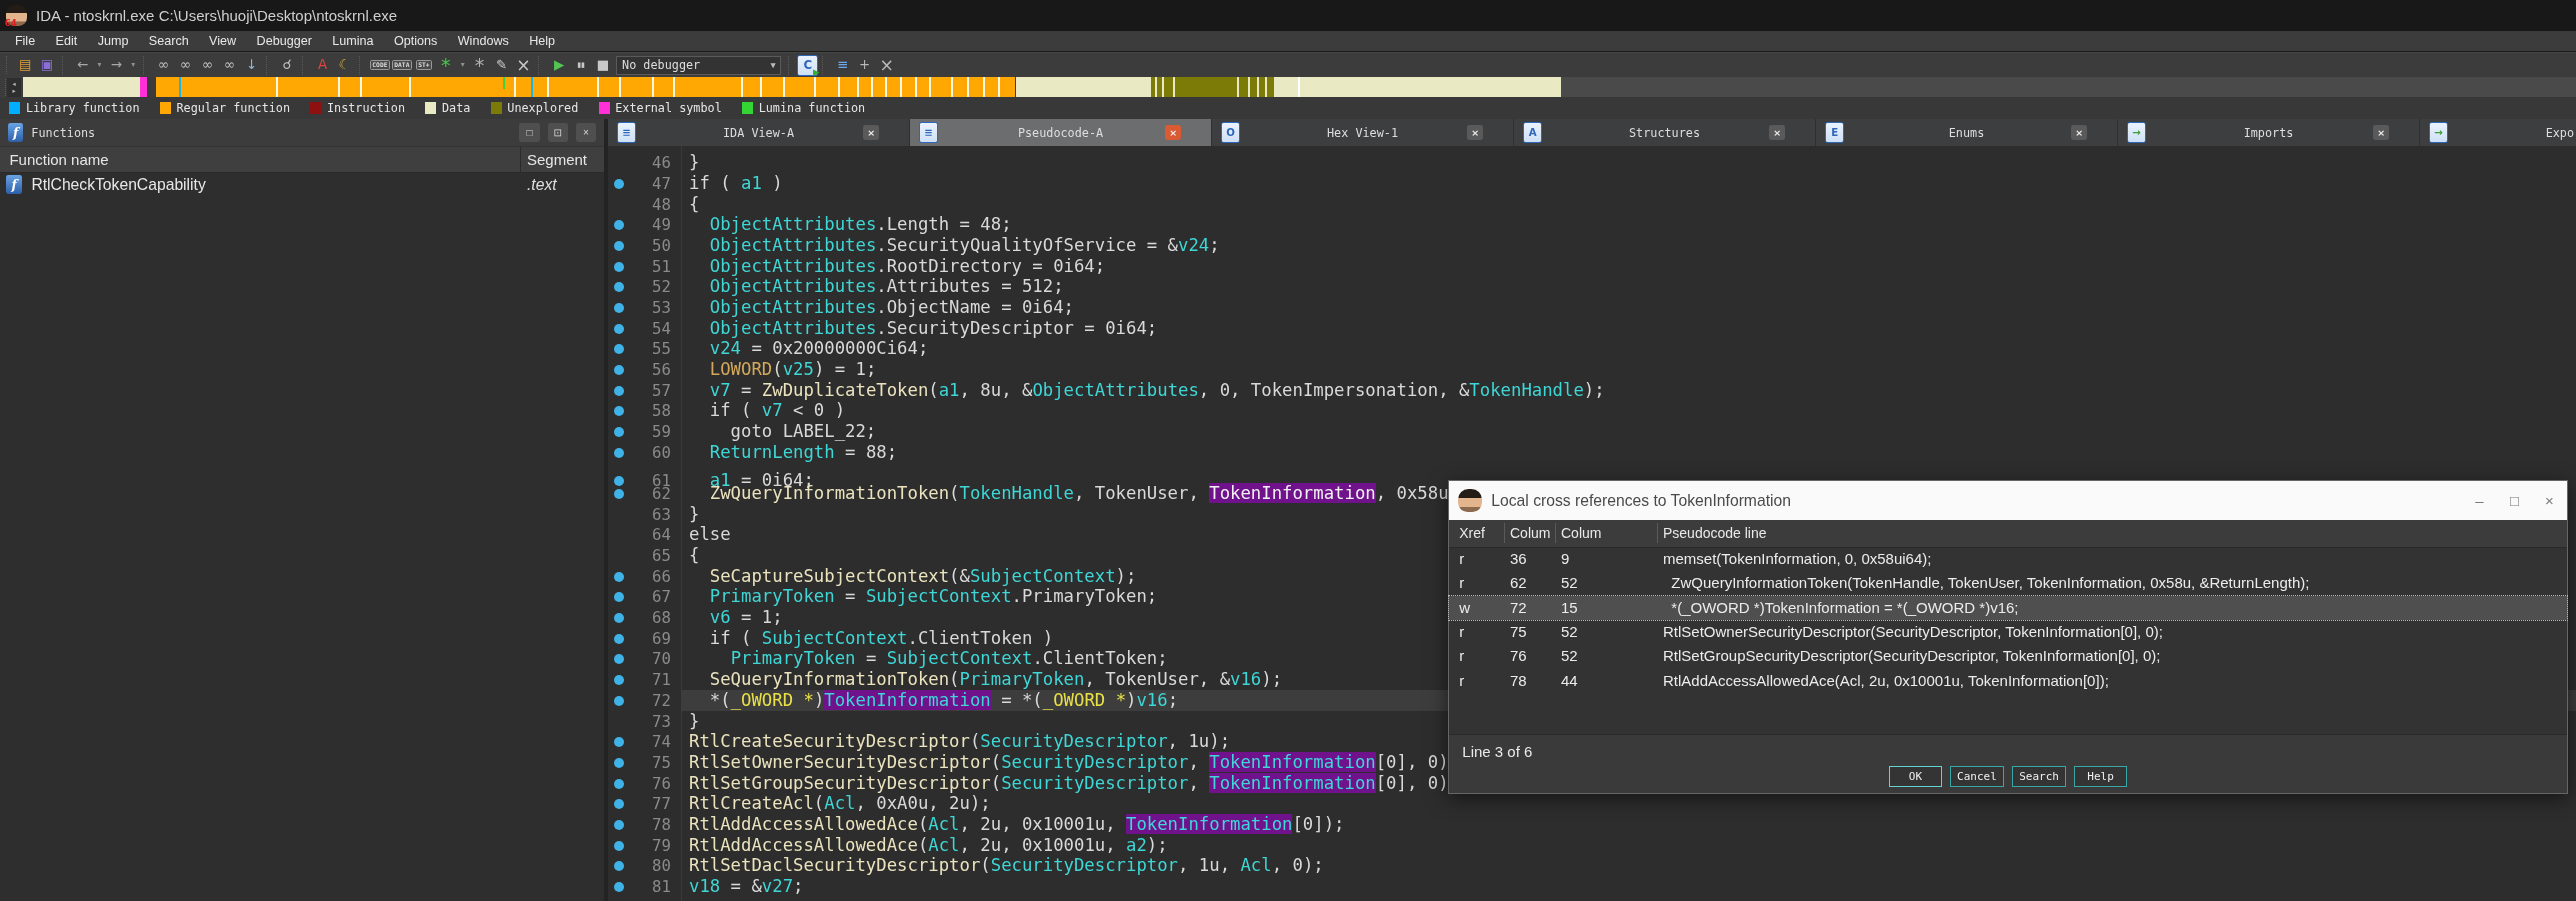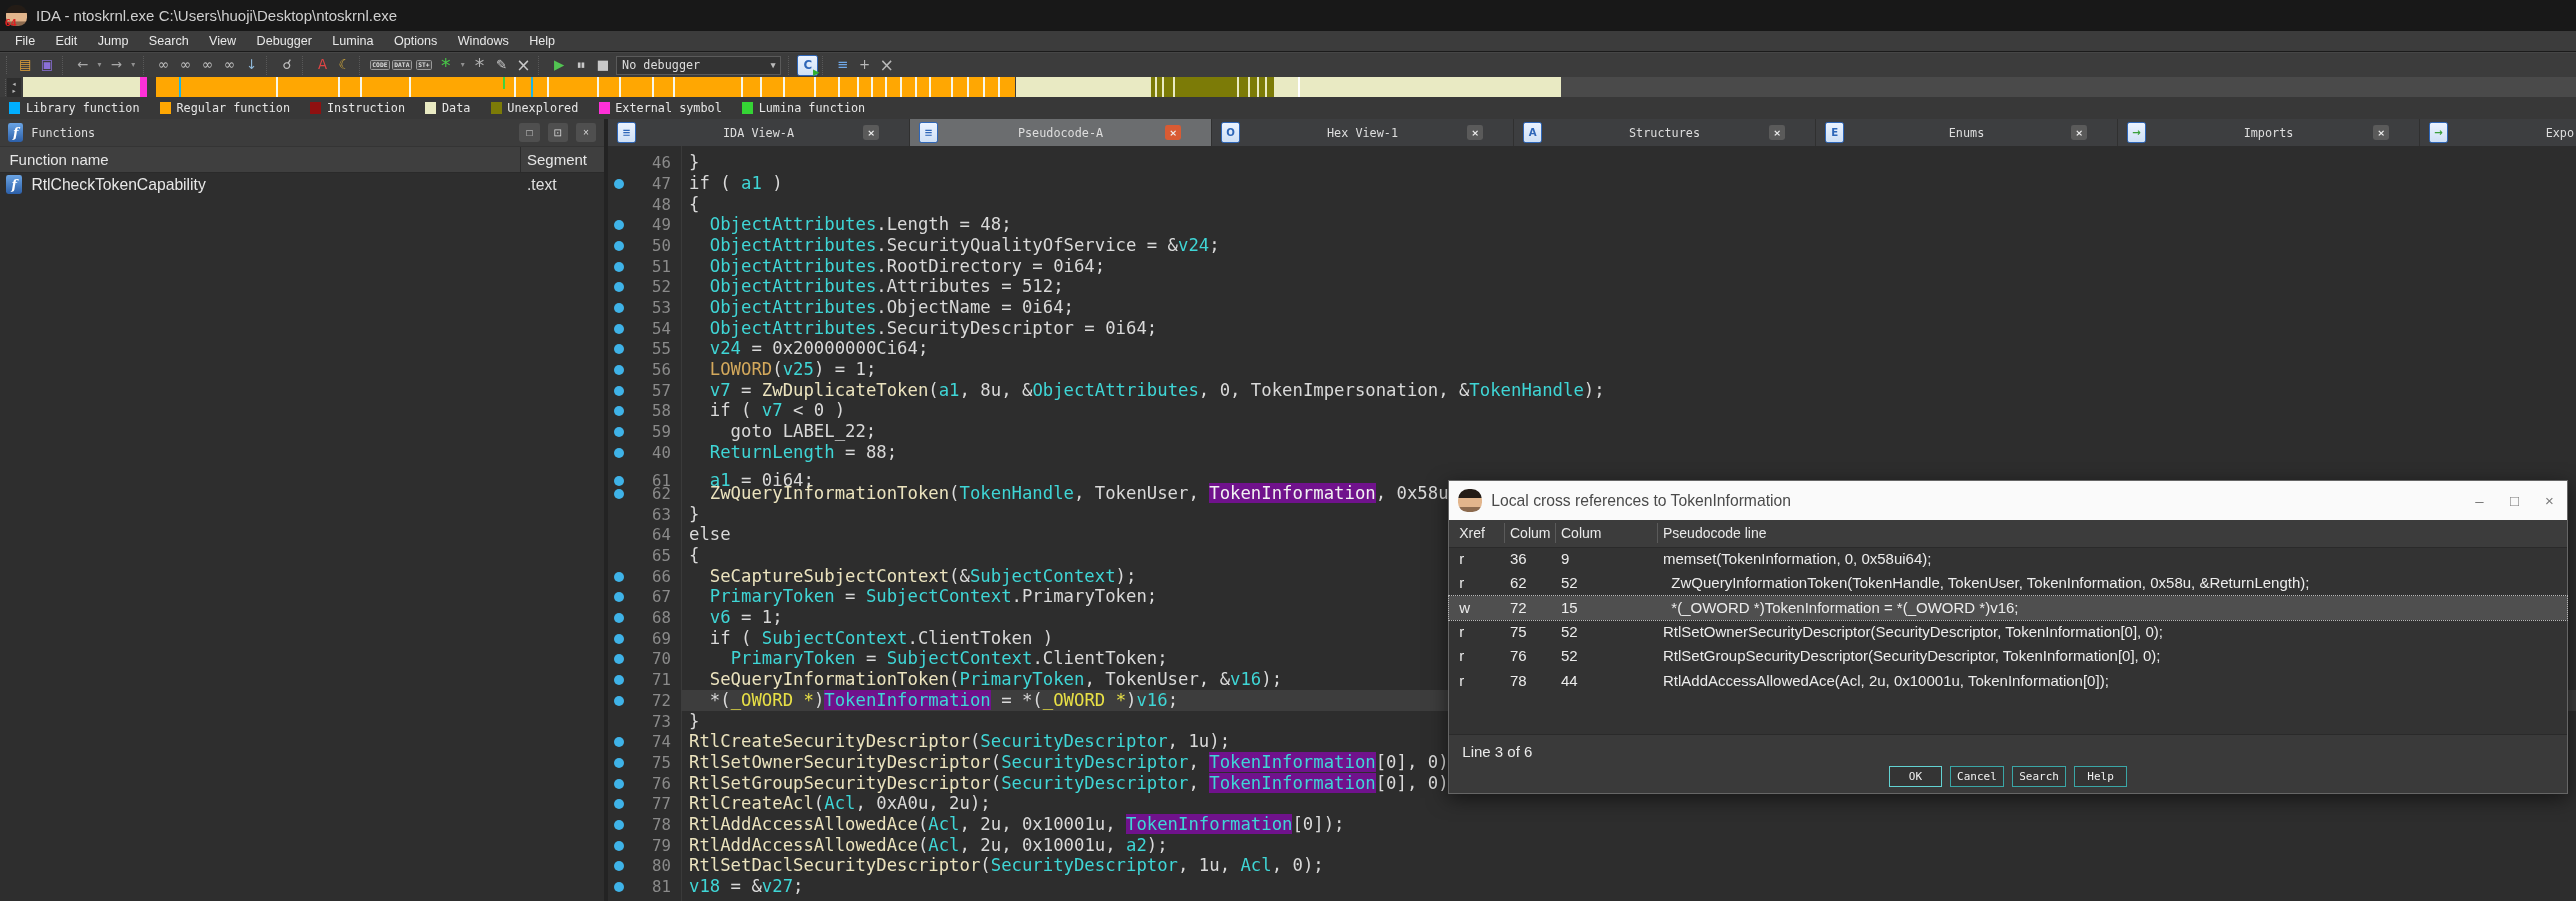--- a/index.html
+++ b/index.html
@@ -52,21 +52,21 @@
   .winbtn{width:20.4px;height:19px;background:#4f4f4f;border-radius:2.4px;color:#d8d8d8;font-size:10.2px;
           display:flex;align-items:center;justify-content:center;margin-right:7.8px;flex:none;}
   #fp-head{left:0;top:27px;width:100%;height:25px;background:#3f3f3f;border-top:0.8px solid #343434;border-bottom:0.8px solid #2a2a2a;position:absolute;}
   #fp-head .h1{position:absolute;left:9.4px;top:3.9px;color:#e6e6e6;font-size:15px;}
   #fp-head .h2{position:absolute;left:527px;top:3.9px;color:#e6e6e6;font-size:15px;}
   #fp-head .vd{position:absolute;left:520px;top:0;width:0.8px;height:25px;background:#2b2b2b;}
   #fp-rows{left:0;top:52px;width:100%;position:absolute;}
   .fprow{height:27px;display:flex;align-items:center;position:relative;}
   .fprow .ficon{margin-left:6.3px;}
   .fprow .nm{color:#e8e8e8;font-size:15.7px;margin-left:9.4px;}
-  .fprow .sg{position:absolute;left:527px;color:#e0e0e0;font-size:15.7px;}
+  .fprow .sg{position:absolute;left:527px;color:#e0e0e0;font-size:15.7px;font-style:italic;}
   #splitter{left:604px;top:119px;width:3.9px;height:782px;background:#232323;}
   
   #tabbar{left:608px;top:119px;width:1968px;height:27px;background:#3d3e40;display:flex;overflow:hidden;}
   .tab{width:301px;flex:none;position:relative;border-right:0.8px solid #303030;display:flex;align-items:center;}
   .tab.active{background:#6b6d6f;}
   .tab .ctile{margin-left:9.4px;width:16.5px;height:19.6px;font-size:10.2px;}
   .tab .lbl{position:absolute;left:0;right:0;text-align:center;color:#dedede;font:11.8px "DejaVu Sans Mono",monospace;pointer-events:none;}
   .tab .x{position:absolute;right:30px;width:15.7px;height:15.7px;background:#5a5a5a;border-radius:2.4px;color:#efefef;
           font:bold 9.4px "DejaVu Sans",sans-serif;display:flex;align-items:center;justify-content:center;}
   .tab.active .x{background:#d95b33;}
@@ -329,21 +329,21 @@
       <div class="cline" style="top: 89px;"><div class="dot"></div><span class="num">50</span><span class="code"><span class="tk-p">  </span><span class="tk-v">ObjectAttributes</span><span class="tk-p">.SecurityQualityOfService = &amp;</span><span class="tk-v">v24</span><span class="tk-p">;</span></span></div>
       <div class="cline" style="top: 110px;"><div class="dot"></div><span class="num">51</span><span class="code"><span class="tk-p">  </span><span class="tk-v">ObjectAttributes</span><span class="tk-p">.RootDirectory = 0i64;</span></span></div>
       <div class="cline" style="top: 130px;"><div class="dot"></div><span class="num">52</span><span class="code"><span class="tk-p">  </span><span class="tk-v">ObjectAttributes</span><span class="tk-p">.Attributes = 512;</span></span></div>
       <div class="cline" style="top: 151px;"><div class="dot"></div><span class="num">53</span><span class="code"><span class="tk-p">  </span><span class="tk-v">ObjectAttributes</span><span class="tk-p">.ObjectName = 0i64;</span></span></div>
       <div class="cline" style="top: 172px;"><div class="dot"></div><span class="num">54</span><span class="code"><span class="tk-p">  </span><span class="tk-v">ObjectAttributes</span><span class="tk-p">.SecurityDescriptor = 0i64;</span></span></div>
       <div class="cline" style="top: 192px;"><div class="dot"></div><span class="num">55</span><span class="code"><span class="tk-p">  </span><span class="tk-v">v24</span><span class="tk-p"> = 0x20000000Ci64;</span></span></div>
       <div class="cline" style="top: 213px;"><div class="dot"></div><span class="num">56</span><span class="code"><span class="tk-p">  </span><span class="tk-m">LOWORD</span><span class="tk-p">(</span><span class="tk-v">v25</span><span class="tk-p">) = 1;</span></span></div>
       <div class="cline" style="top: 234px;"><div class="dot"></div><span class="num">57</span><span class="code"><span class="tk-p">  </span><span class="tk-v">v7</span><span class="tk-p"> = </span><span class="tk-f">ZwDuplicateToken</span><span class="tk-p">(</span><span class="tk-v">a1</span><span class="tk-p">, 8u, &amp;</span><span class="tk-v">ObjectAttributes</span><span class="tk-p">, 0, TokenImpersonation, &amp;</span><span class="tk-v">TokenHandle</span><span class="tk-p">);</span></span></div>
       <div class="cline" style="top: 254px;"><div class="dot"></div><span class="num">58</span><span class="code"><span class="tk-p">  if ( </span><span class="tk-v">v7</span><span class="tk-p"> &lt; 0 )</span></span></div>
       <div class="cline" style="top: 275px;"><div class="dot"></div><span class="num">59</span><span class="code"><span class="tk-p">    goto LABEL_22;</span></span></div>
-      <div class="cline" style="top: 296px;"><div class="dot"></div><span class="num">40</span><span class="code"><span class="tk-p">  </span><span class="tk-v">ReturnLength</span><span class="tk-p"> = 88;</span></span></div>
+      <div class="cline" style="top: 296px;"><div class="dot"></div><span class="num">60</span><span class="code"><span class="tk-p">  </span><span class="tk-v">ReturnLength</span><span class="tk-p"> = 88;</span></span></div>
       <div class="cline" style="top: 316px; margin-top: 8px;"><div class="dot"></div><span class="num">61</span><span class="code"><span class="tk-p">  </span><span class="tk-v">a1</span><span class="tk-p"> = 0i64;</span></span></div>
       <div class="cline" style="top: 337px;"><div class="dot"></div><span class="num">62</span><span class="code"><span class="tk-p">  </span><span class="tk-f">ZwQueryInformationToken</span><span class="tk-p">(</span><span class="tk-v">TokenHandle</span><span class="tk-p">, TokenUser, </span><span class="tk-hw">TokenInformation</span><span class="tk-p">, 0x58u, &amp;</span><span class="tk-v">ReturnLength</span><span class="tk-p">);</span></span></div>
       <div class="cline" style="top: 358px;"><span class="num">63</span><span class="code"><span class="tk-p">}</span></span></div>
       <div class="cline" style="top: 378px;"><span class="num">64</span><span class="code"><span class="tk-p">else</span></span></div>
       <div class="cline" style="top: 399px;"><span class="num">65</span><span class="code"><span class="tk-p">{</span></span></div>
       <div class="cline" style="top: 420px;"><div class="dot"></div><span class="num">66</span><span class="code"><span class="tk-p">  </span><span class="tk-f">SeCaptureSubjectContext</span><span class="tk-p">(&amp;</span><span class="tk-v">SubjectContext</span><span class="tk-p">);</span></span></div>
       <div class="cline" style="top: 440px;"><div class="dot"></div><span class="num">67</span><span class="code"><span class="tk-p">  </span><span class="tk-v">PrimaryToken</span><span class="tk-p"> = </span><span class="tk-v">SubjectContext</span><span class="tk-p">.PrimaryToken;</span></span></div>
       <div class="cline" style="top: 461px;"><div class="dot"></div><span class="num">68</span><span class="code"><span class="tk-p">  </span><span class="tk-v">v6</span><span class="tk-p"> = 1;</span></span></div>
       <div class="cline" style="top: 482px;"><div class="dot"></div><span class="num">69</span><span class="code"><span class="tk-p">  if ( </span><span class="tk-v">SubjectContext</span><span class="tk-p">.ClientToken )</span></span></div>
       <div class="cline" style="top: 502px;"><div class="dot"></div><span class="num">70</span><span class="code"><span class="tk-p">    </span><span class="tk-v">PrimaryToken</span><span class="tk-p"> = </span><span class="tk-v">SubjectContext</span><span class="tk-p">.ClientToken;</span></span></div>

